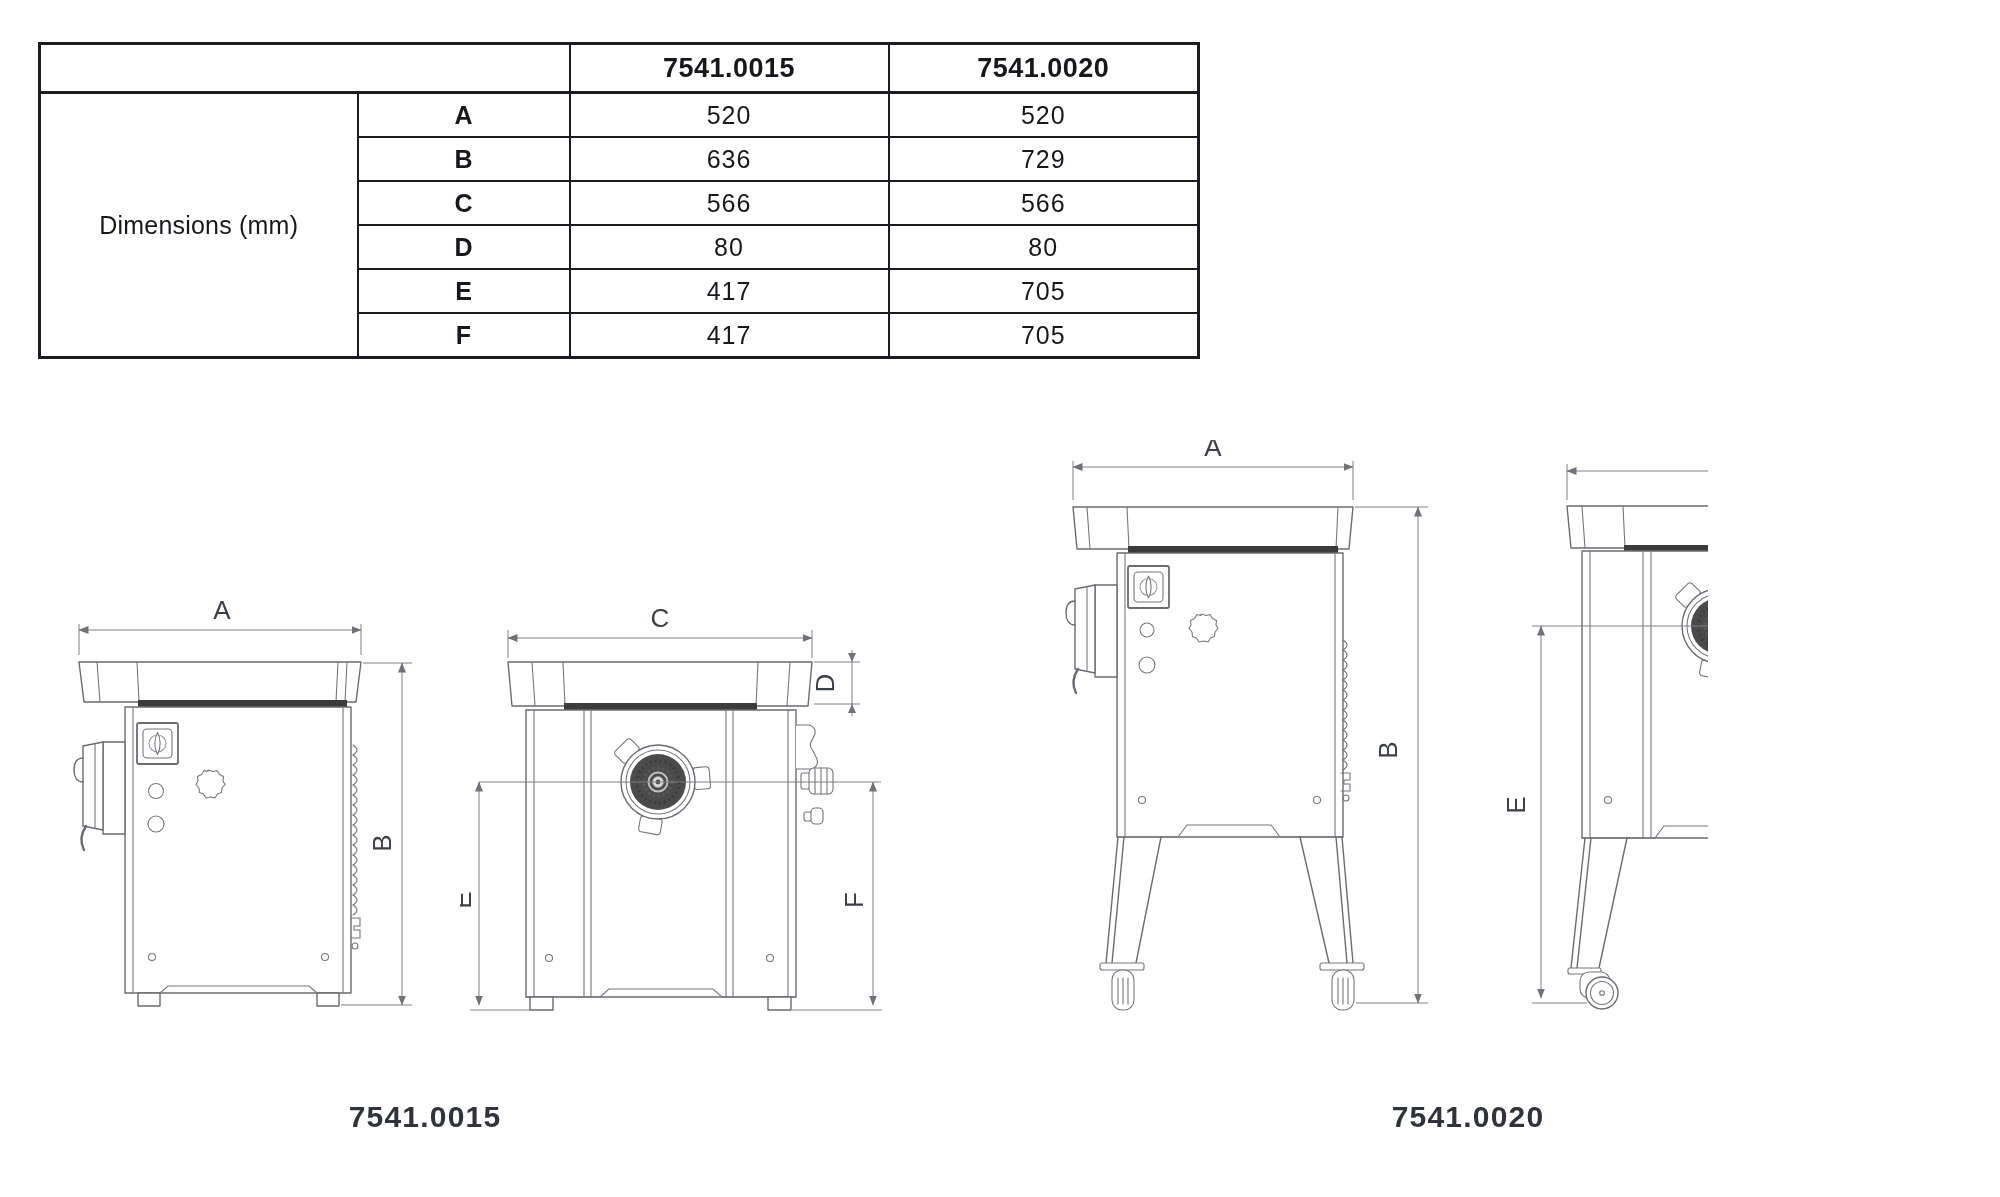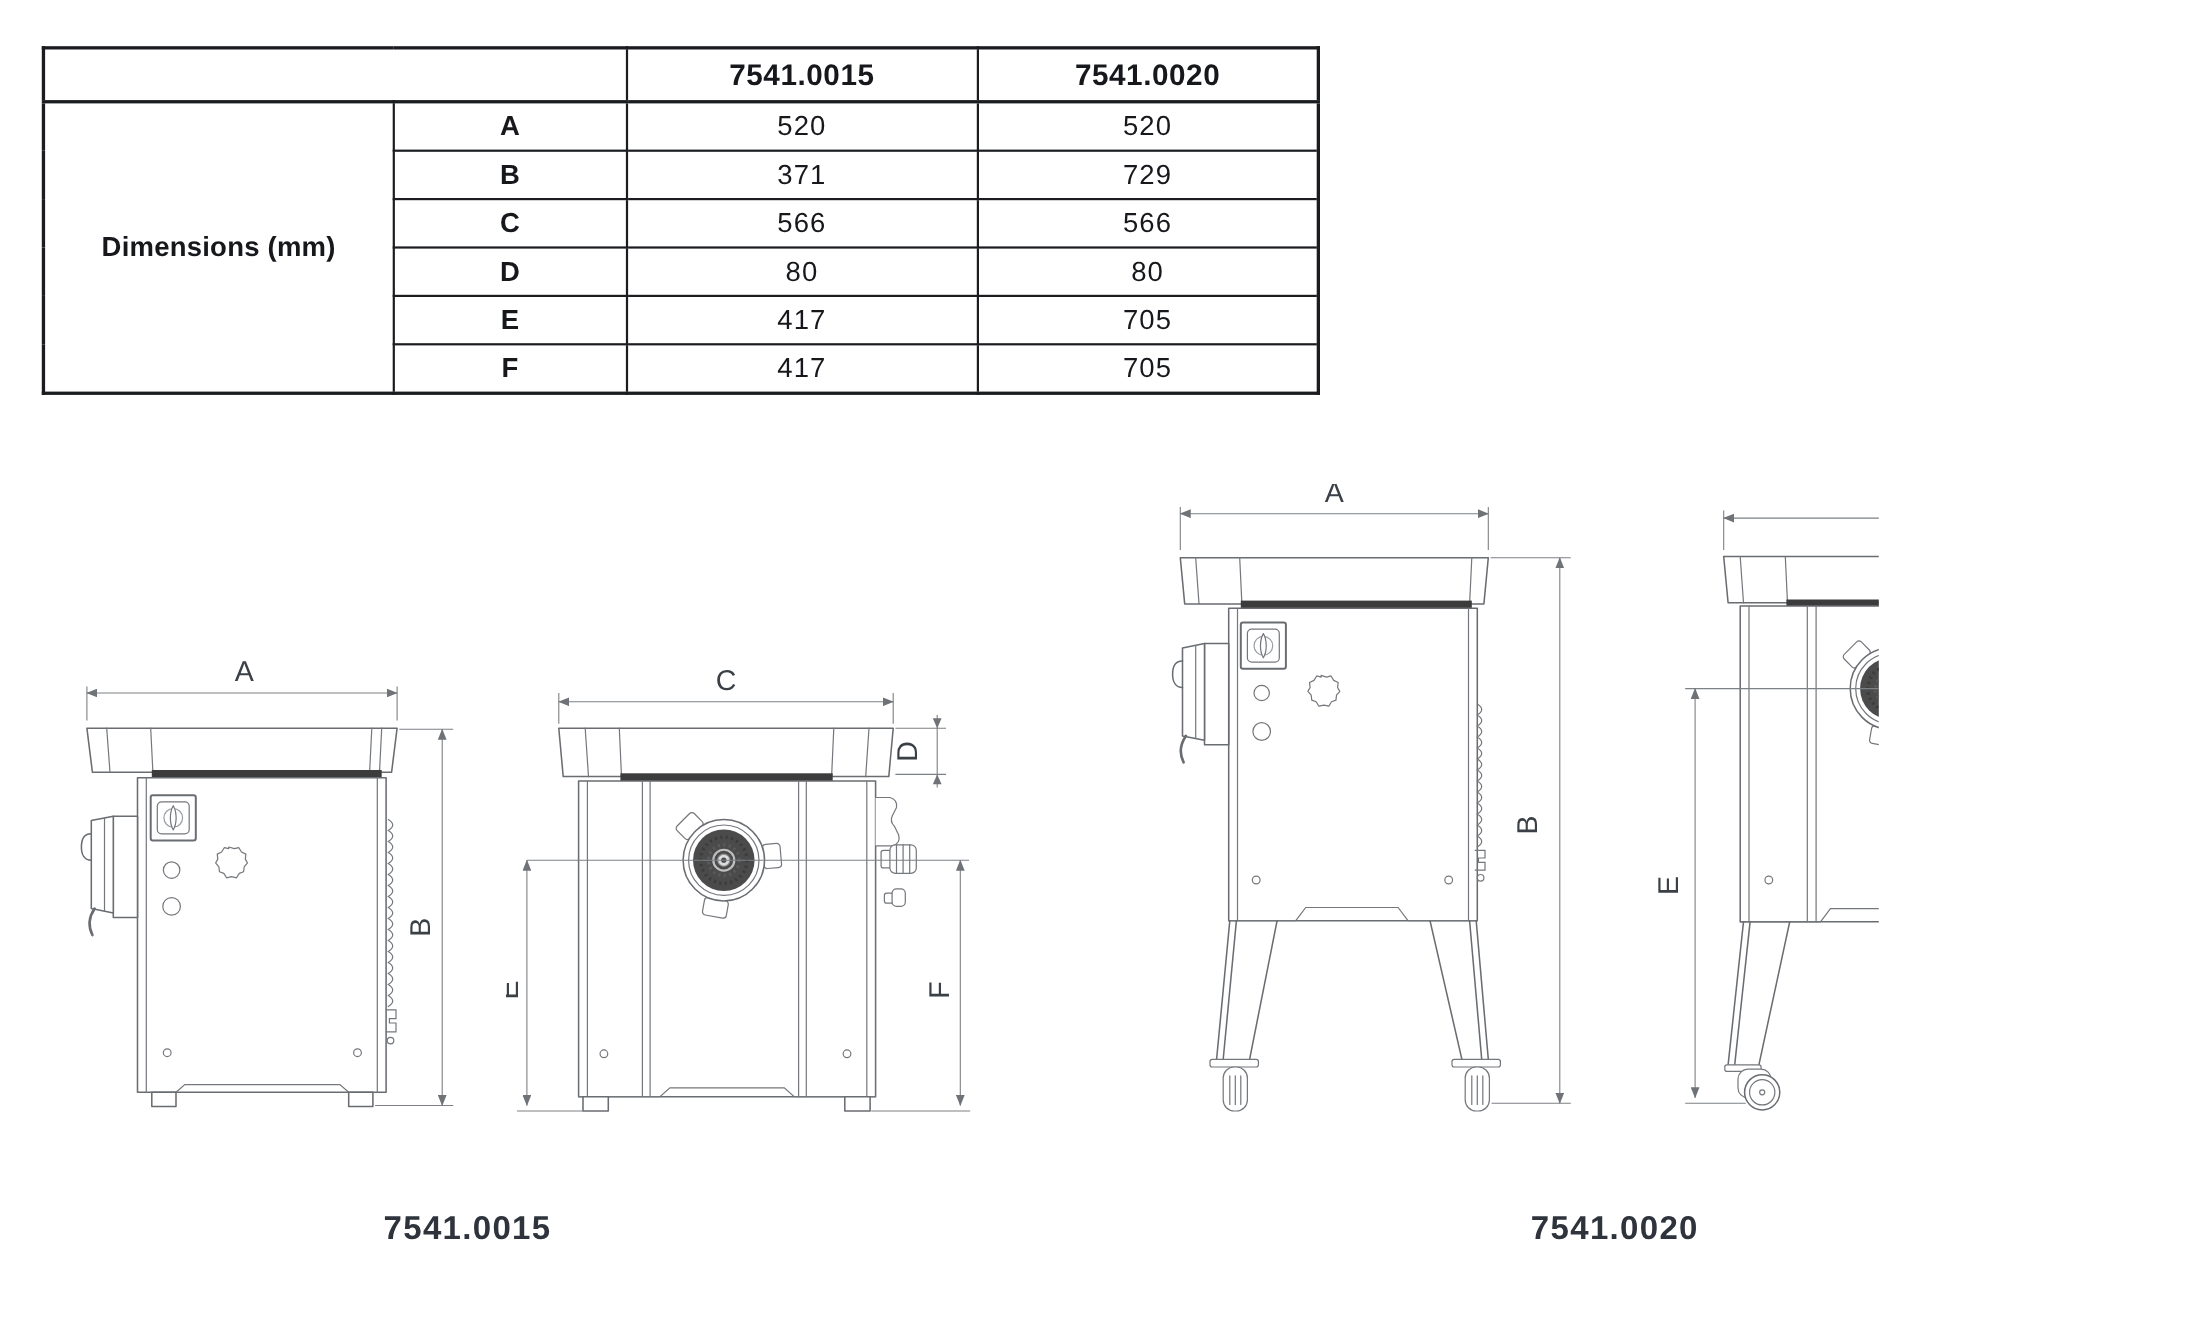--- a/index.html
+++ b/index.html
@@ -7,21 +7,21 @@
         font-family:"Liberation Sans",sans-serif;color:#16181c;}
 
   
   table.dim-table{position:absolute;left:38px;top:42px;border-collapse:collapse;
                   table-layout:fixed;border:3px solid #1a1c20;}
   table.dim-table td,table.dim-table th{border:2px solid #1a1c20;text-align:center;
                   vertical-align:middle;padding:0;background:#fff;}
   table.dim-table tr.head th{height:46px;font-size:27px;font-weight:700;letter-spacing:.5px;
                   border-bottom:3px solid #1a1c20;}
   table.dim-table td{height:42px;font-size:25px;}
-  td.group{font-size:26px;font-weight:700;letter-spacing:.2px;}
+  td.group{font-size:26px;font-weight:400;letter-spacing:.2px;}
   td.letter{font-weight:700;}
   td.val{font-weight:400;letter-spacing:1px;}
 
   
   .drw{position:absolute;}
   .drw path,.drw rect,.drw circle,.drw line,.drw polygon,.drw polyline,.drw ellipse{
       vector-effect:non-scaling-stroke;}
   .ln{stroke:#696c71;stroke-width:1.4;fill:none;stroke-linecap:round;stroke-linejoin:round;}
   .lnf{stroke:#696c71;stroke-width:1.4;fill:#ffffff;stroke-linejoin:round;}
   .dt{stroke:#74777c;stroke-width:1.1;fill:none;stroke-linecap:round;}
@@ -54,21 +54,21 @@
       <th>7541.0020</th>
     </tr>
     <tr>
       <td class="group" rowspan="6">Dimensions (mm)</td>
       <td class="letter">A</td>
       <td class="val">520</td>
       <td class="val">520</td>
     </tr>
     <tr>
       <td class="letter">B</td>
-      <td class="val">371</td>
+      <td class="val">636</td>
       <td class="val">729</td>
     </tr>
     <tr>
       <td class="letter">C</td>
       <td class="val">566</td>
       <td class="val">566</td>
     </tr>
     <tr>
       <td class="letter">D</td>
       <td class="val">80</td>

